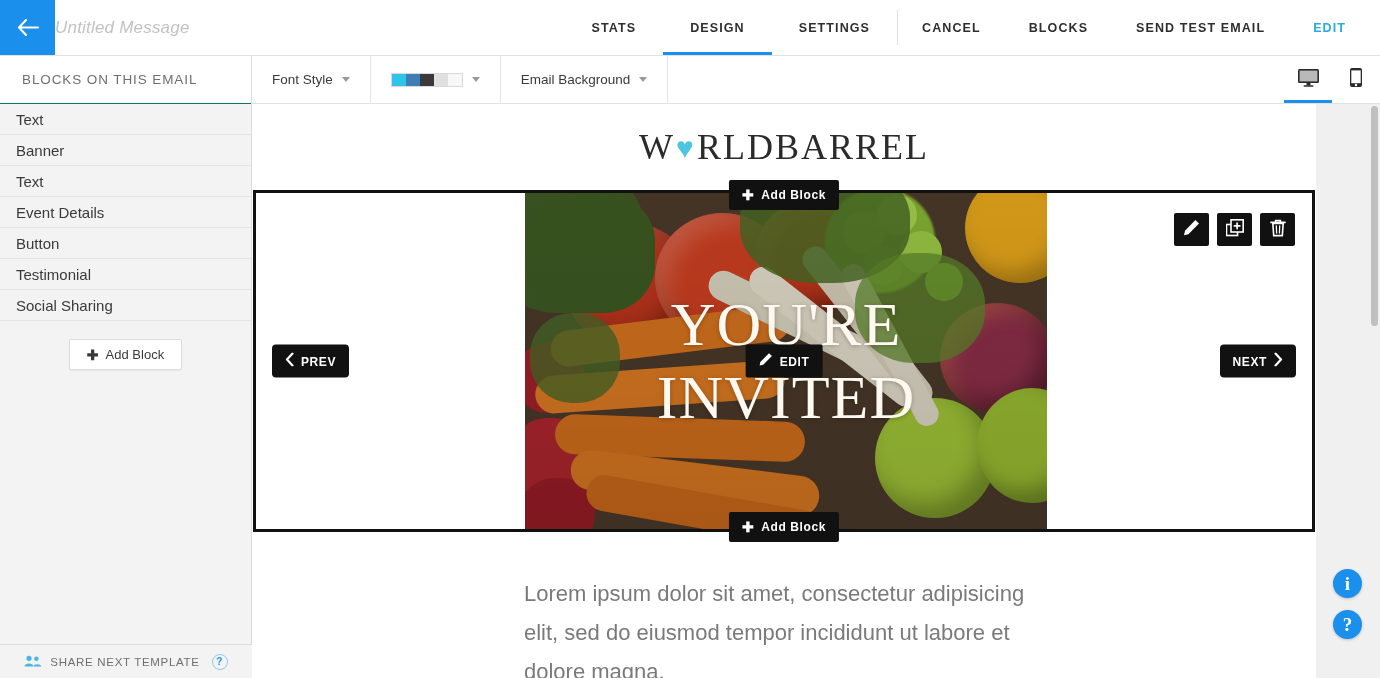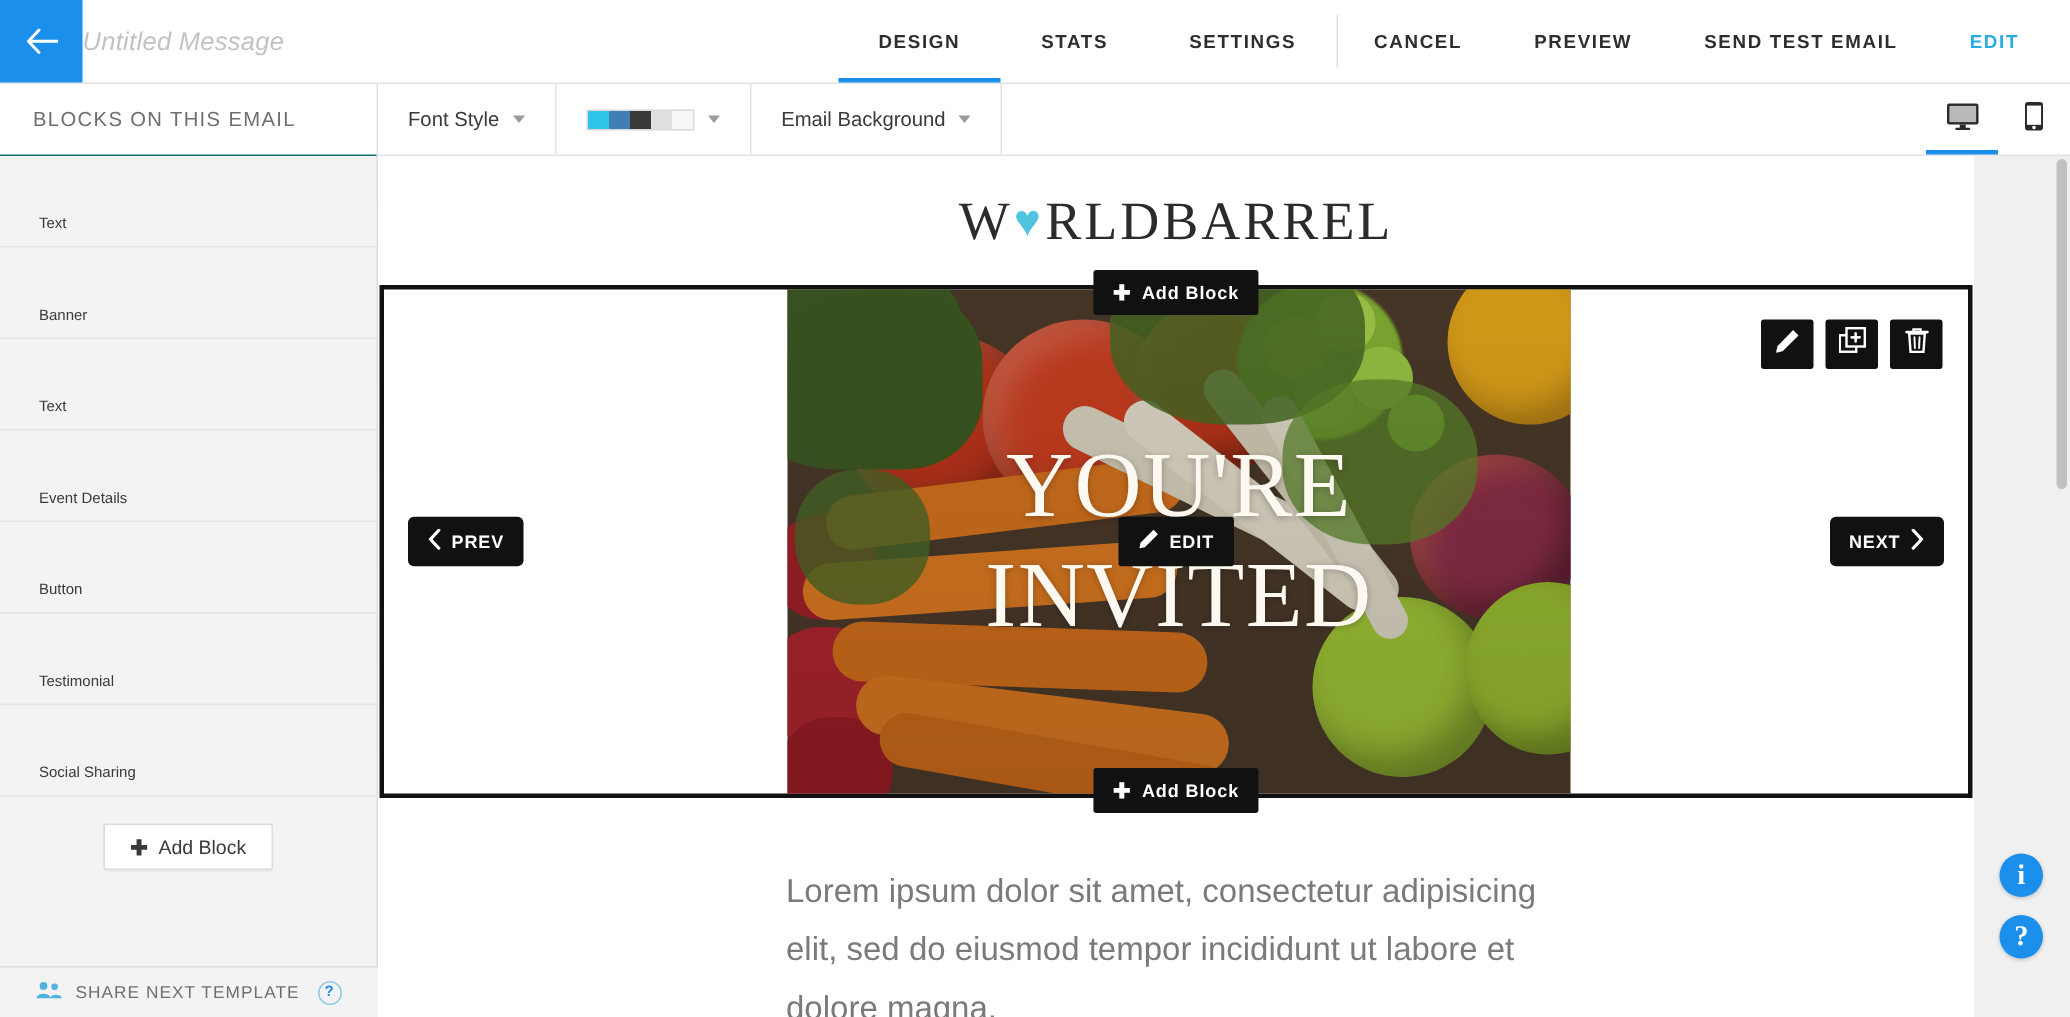--- a/index.html
+++ b/index.html
@@ -83,27 +83,26 @@
     display: flex; align-items: center;
     padding-left: 22px;
     font-size: 13.5px;
     letter-spacing: .9px;
     color: #6f6f6f;
     border-bottom: 1px solid #0f766e;
   }
   .block-item {
     height: 31px;
     display: flex; align-items: center;
-    padding-left: 26px;
-    font-size: 10px;
+    padding-left: 16px;
+    font-size: 15px;
     color: #3a3a3a;
     background: #f3f3f3;
     border-bottom: 1px solid #e4e4e4;
     cursor: pointer;
-    margin-top: 30px;
   }
   #add-block-sidebar-wrap {
     display: flex; justify-content: center;
     padding-top: 18px;
   }
   #add-block-sidebar {
     background: #ffffff;
     border: 1px solid #dcdcdc;
     border-radius: 2px;
     padding: 7px 17px;
@@ -344,38 +343,38 @@
     <span>
       <svg width="22" height="17" viewBox="0 0 22 17">
         <path d="M9 1 L2 8.5 L9 16 M2 8.5 L21 8.5" stroke="#ffffff" stroke-width="2" fill="none" stroke-linecap="round" stroke-linejoin="round"></path>
       </svg>
     </span>
   </div>
 
   <div id="message-title">Untitled Message</div>
 
   <div class="nav-tabs">
+    <div class="nav-tab">
+      <span>STATS</span>
+    </div>
     <div class="nav-tab active">
       <span>DESIGN</span>
     </div>
     <div class="nav-tab">
-      <span>STATS</span>
-    </div>
-    <div class="nav-tab">
       <span>SETTINGS</span>
     </div>
   </div>
 
   <div class="nav-sep"></div>
 
   <div class="nav-action">
     <span>CANCEL</span>
   </div>
   <div class="nav-action">
-    <span>PREVIEW</span>
+    <span>BLOCKS</span>
   </div>
   <div class="nav-action">
     <span>SEND TEST EMAIL</span>
   </div>
   <div class="nav-action save">
     <span>EDIT</span>
   </div>
 </div>
 
 <div id="sidebar">

